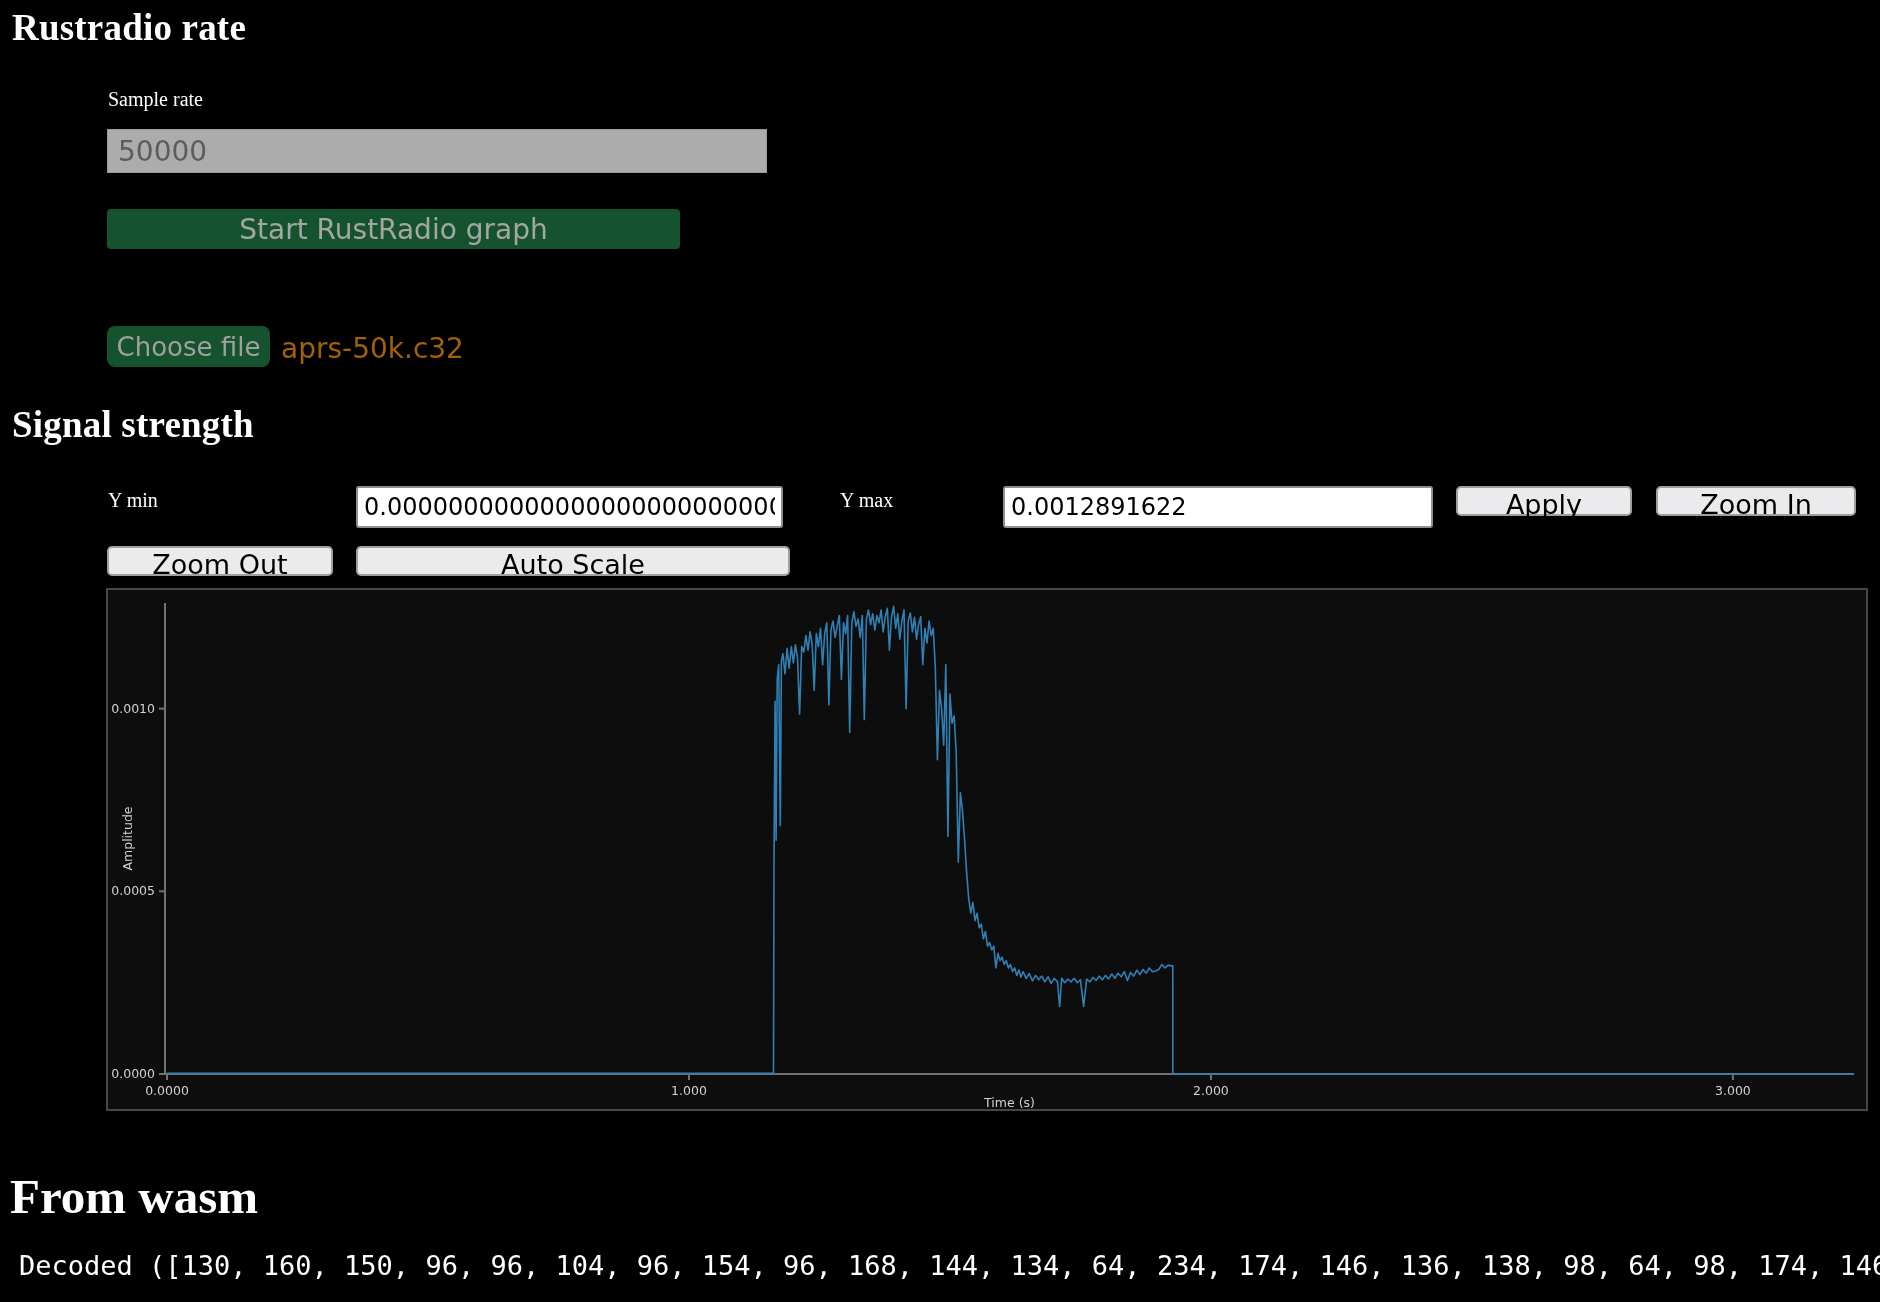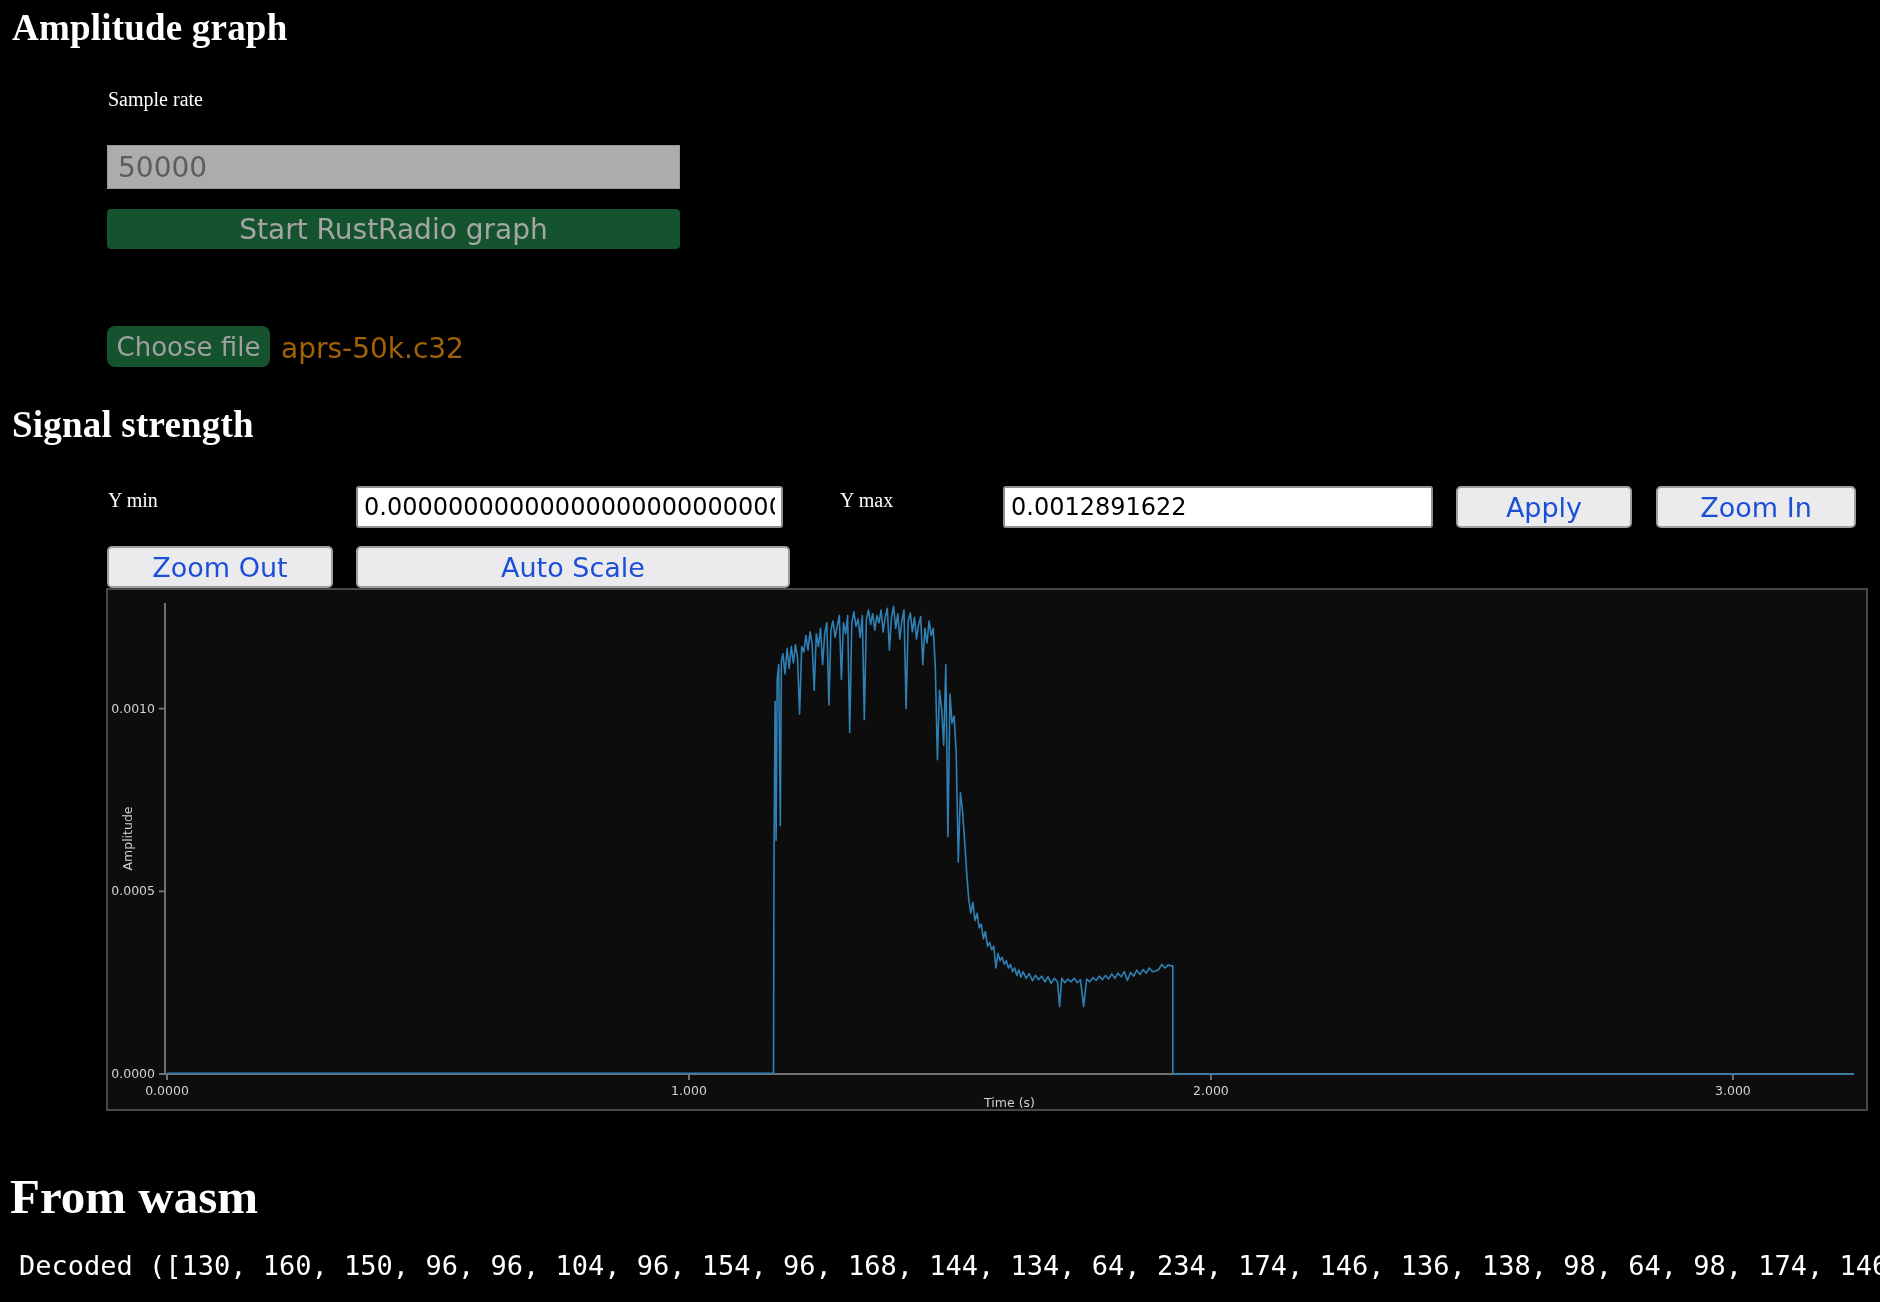--- a/index.html
+++ b/index.html
@@ -5,41 +5,41 @@
   html,body{margin:0;padding:0;background:#000;}
   #root{position:relative;width:1880px;height:1302px;background:#000;overflow:hidden;
         font-family:"Liberation Serif", serif;color:#fff;}
   .abs{position:absolute;}
   .h2{font-size:37px;font-weight:bold;letter-spacing:0.2px;}
   .h1{font-size:49px;font-weight:bold;}
   .body-text{font-size:20px;}
   .link{color:#0000ee;text-decoration:underline;cursor:pointer;}
   .ctl-font{font-family:"DejaVu Sans", sans-serif;}
 
-  #sample-rate-input{left:107px;top:129px;width:573px;height:44px;background:#acacac;color:#5c5c5c;
-      border:1px solid #9a9a9a;font-size:28px;padding:0 0 0 10px;box-sizing:border-box;margin-top:16px;}
+  #sample-rate-input{left:107px;top:129px;width:660px;height:44px;background:#acacac;color:#5c5c5c;
+      border:1px solid #9a9a9a;font-size:28px;padding:0 0 0 10px;box-sizing:border-box;}
   #start-button{left:107px;top:209px;width:573px;height:40px;background:#14532d;color:#a5a5a5;
       border:none;border-radius:4px;font-size:28px;}
   #choose-file-button{left:107px;top:326px;width:163px;height:41px;background:#14532d;color:#a0a0a0;
       border:none;border-radius:8px;font-size:26px;}
   .white-input{height:42px;background:#fff;color:#000;border:2px solid #8f8f8f;border-radius:3px;
       font-size:24px;padding:0 6px;box-sizing:border-box;}
-  .btn{height:42px;background:#ebebee;color:#1d4ed8;border:2px solid #9f9f9f;border-radius:5px;
+  .btn{height:30px;background:#ebebee;color:#000000;border:2px solid #9f9f9f;border-radius:5px;
       font-size:27px;box-sizing:border-box;cursor:pointer;}
   #chart-box{left:106px;top:588px;width:1762px;height:523px;background:#0d0d0d;
       border:2px solid #474747;box-sizing:border-box;}
   #decoded-line{left:19px;top:1250px;width:1861px;font-family:"DejaVu Sans Mono", monospace;
       font-size:27px;color:#fff;white-space:nowrap;overflow:hidden;}
 </style>
 </head>
 <body>
 
 <div id="root">
 
-  <div class="abs h2" style="left:12px;top:6px;">Amplitude graph</div>
+  <div class="abs h2" style="left:12px;top:6px;">Rustradio rate</div>
 
   <div class="abs body-text" style="left:108px;top:88px;">Sample rate</div>
 
   <input class="abs ctl-font" id="sample-rate-input" type="text" disabled="" value="50000" style="">
 
   <button class="abs ctl-font" id="start-button" disabled="">Start RustRadio graph</button>
 
 
   <button class="abs ctl-font" id="choose-file-button">Choose file</button>
   <span class="abs ctl-font" style="left:281px;top:332px;font-size:28px;color:#a16207;">aprs-50k.c32</span>

